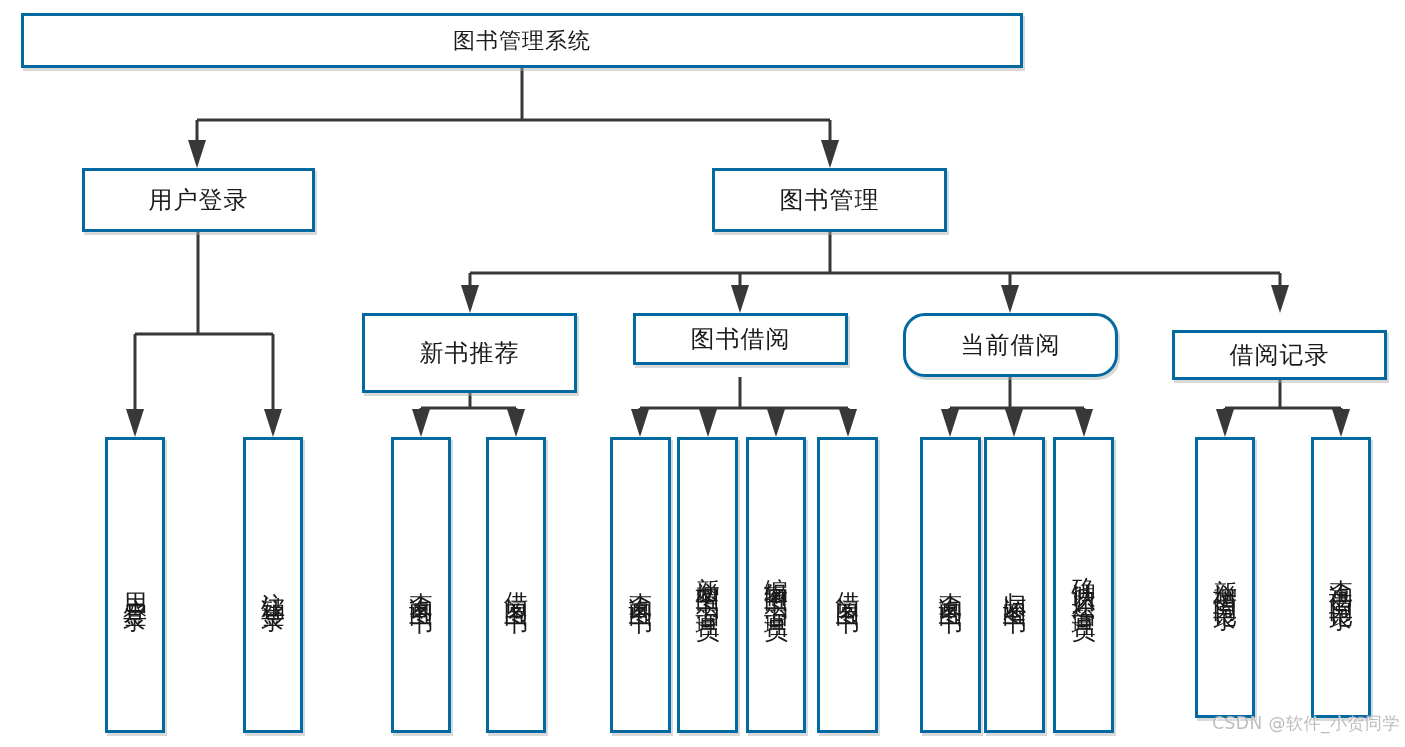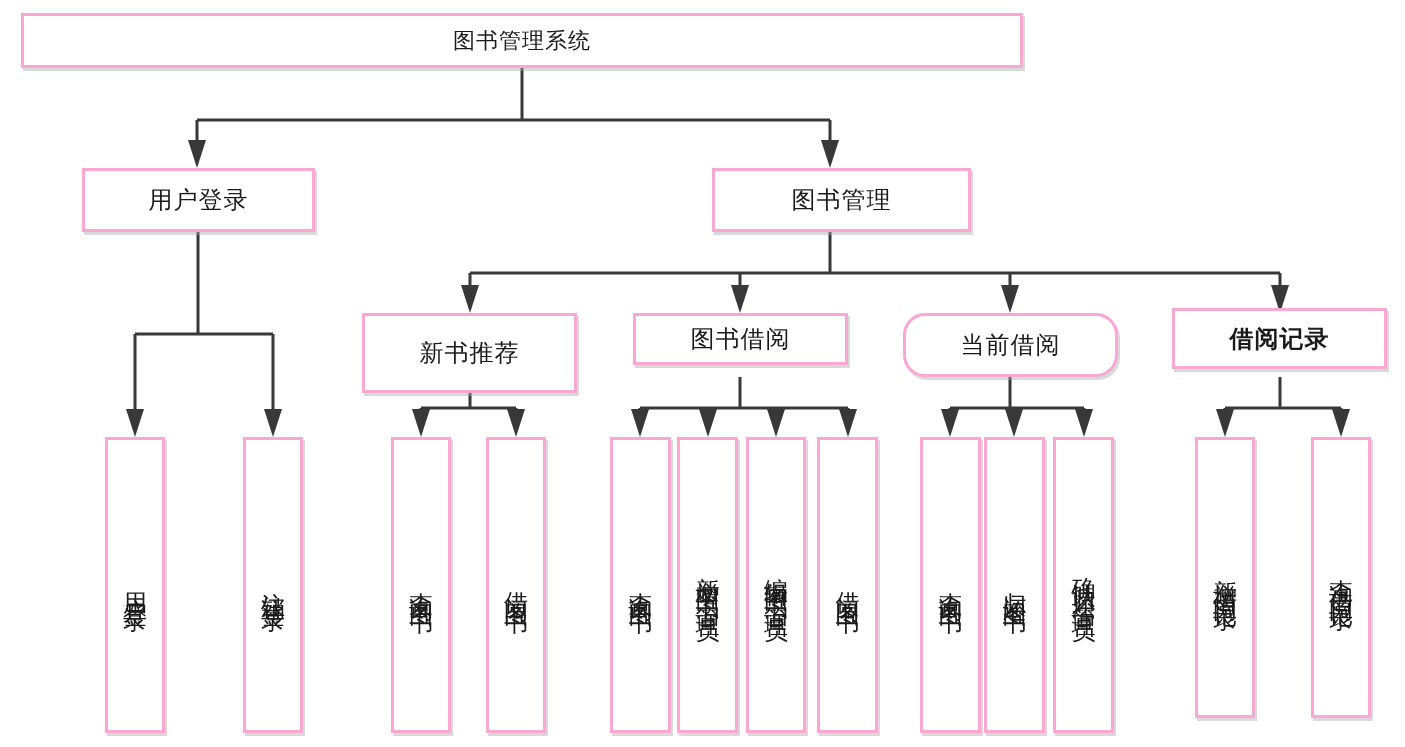--- a/index.html
+++ b/index.html
@@ -3,21 +3,21 @@
 <meta charset="utf-8">
 <style>
   html,body{margin:0;padding:0;background:#ffffff;}
   .canvas{
     position:relative;width:1405px;height:747px;background:#ffffff;overflow:hidden;
     font-family:"DejaVu Sans","Liberation Sans",sans-serif;color:#1a1a1a;
   }
   .connectors{position:absolute;left:0;top:0;width:1405px;height:747px;}
   .node,.leaf{
     position:absolute;box-sizing:border-box;background:#ffffff;
-    border:3px solid #f9a8d4;display:flex;align-items:center;justify-content:center;
+    border:3px solid #0369a1;display:flex;align-items:center;justify-content:center;
     box-shadow:2px 3px 0 rgba(170,170,170,0.45);
   }
   .node{font-size:24px;letter-spacing:1px;}
   .node.root{font-size:22px;}
   .leaf .vtext{
     writing-mode:vertical-rl;text-orientation:mixed;
     font-size:24px;line-height:1;letter-spacing:6px;white-space:nowrap;
   }
   .watermark{
     position:absolute;right:5px;bottom:12px;font-size:17px;
@@ -63,34 +63,34 @@
     </g>
   </svg>
 
   <div class="node root" style="left:21px;top:13px;width:1002px;height:55px;">
     <span>图书管理系统</span>
   </div>
 
   <div class="node" style="left:82px;top:168px;width:233px;height:64px;">
     <span>用户登录</span>
   </div>
-  <div class="node" style="left:712px;top:168px;width:259px;height:64px;">
+  <div class="node" style="left:712px;top:168px;width:235px;height:64px;">
     <span>图书管理</span>
   </div>
 
   <div class="node" style="left:362px;top:313px;width:215px;height:80px;">
     <span>新书推荐</span>
   </div>
   <div class="node" style="left:633px;top:313px;width:215px;height:52px;">
     <span>图书借阅</span>
   </div>
   <div class="node" style="left:903px;top:313px;width:215px;height:64px;border-radius:22px;">
     <span>当前借阅</span>
   </div>
-  <div class="node" style="left:1172px;top:308px;width:215px;height:61px;font-weight:bold;">
+  <div class="node" style="left:1172px;top:330px;width:215px;height:50px;">
     <span>借阅记录</span>
   </div>
 
   <div class="leaf" style="left:105px;top:437px;width:60px;height:296px;">
     <span class="vtext">用户登录</span>
   </div>
   <div class="leaf" style="left:243px;top:437px;width:60px;height:296px;">
     <span class="vtext">注销登录</span>
   </div>
 
@@ -124,13 +124,14 @@
     <span class="vtext">确认归还（管理员）</span>
   </div>
 
   <div class="leaf" style="left:1195px;top:437px;width:60px;height:281px;">
     <span class="vtext">新增借阅记录</span>
   </div>
   <div class="leaf" style="left:1311px;top:437px;width:60px;height:281px;">
     <span class="vtext">查询借阅记录</span>
   </div>
 
+  <div class="watermark">CSDN @软件_小贺同学</div>
 </div>
 
 </body></html>

